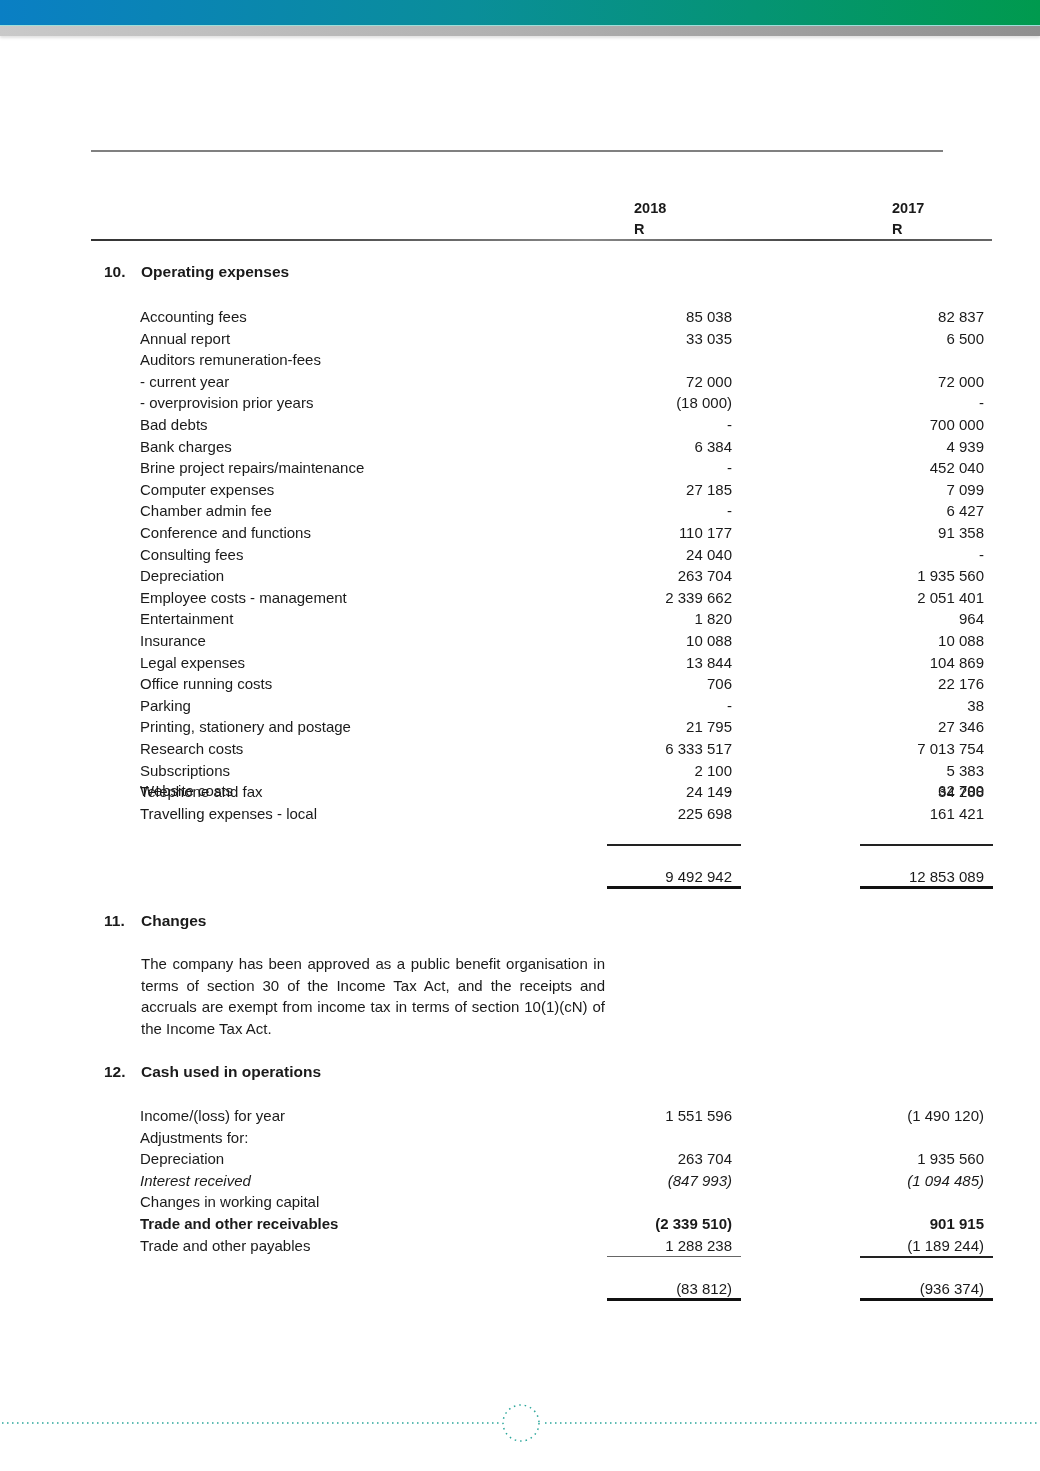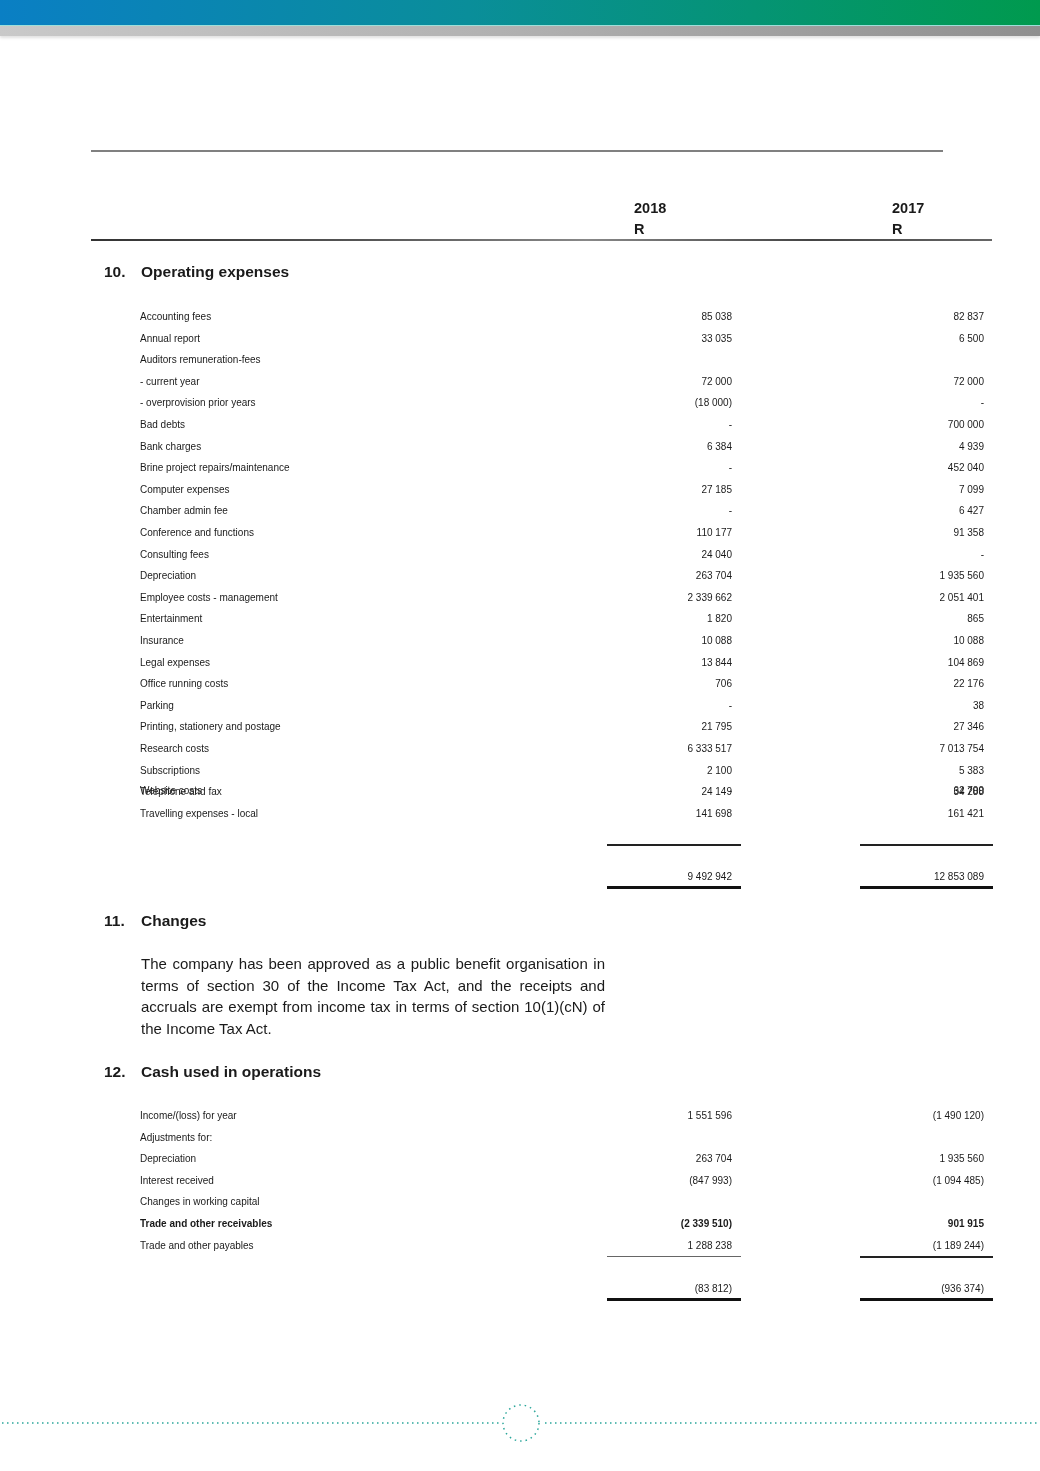--- a/index.html
+++ b/index.html
@@ -31,21 +31,21 @@
     position: absolute; left: 91px; top: 239px; width: 901px; height: 2px;
     background: linear-gradient(90deg, #333 0%, #555 30%, #888 55%, #444 80%, #666 100%);
   }
   .section-title {
     position: absolute; left: 104px; font-weight: bold; font-size: 15.5px;
     white-space: nowrap;
   }
   .section-title .num { display: inline-block; width: 37px; }
   .row {
     position: absolute; left: 140px; width: 852px; height: 21.6px;
-    font-size: 10px; line-height: 21.6px; white-space: nowrap;
+    font-size: 15px; line-height: 21.6px; white-space: nowrap;
   }
   .row .label { position: absolute; left: 0; }
   .row .label.bold { font-weight: normal; }
   .row .v2018 { position: absolute; right: 260px; text-align: center; }
   .row .v2017 { position: absolute; right: 8px; text-align: left; }
   .rule {
     position: absolute; height: 2px; background: #222;
   }
   .rule.thick { height: 3px; background: #111; }
   .rule.c2018 { left: 607px; width: 134px; }
@@ -147,21 +147,21 @@
       <span class="v2017">1 935 560</span>
     </div>
     <div class="row" style="top: 586.8px;">
       <span class="label">Employee costs - management</span>
       <span class="v2018">2 339 662</span>
       <span class="v2017">2 051 401</span>
     </div>
     <div class="row" style="top: 608.4px;">
       <span class="label">Entertainment</span>
       <span class="v2018">1 820</span>
-      <span class="v2017">865</span>
+      <span class="v2017">964</span>
     </div>
     <div class="row" style="top: 630px;">
       <span class="label">Insurance</span>
       <span class="v2018">10 088</span>
       <span class="v2017">10 088</span>
     </div>
     <div class="row" style="top: 651.6px;">
       <span class="label">Legal expenses</span>
       <span class="v2018">13 844</span>
       <span class="v2017">104 869</span>
@@ -191,21 +191,21 @@
       <span class="v2018">2 100</span>
       <span class="v2017">5 383</span>
     </div>
     <div class="row" style="top: 781.2px;">
       <span class="label">Telephone and fax</span>
       <span class="v2018">24 149</span>
       <span class="v2017">34 288</span>
     </div>
     <div class="row" style="top: 802.8px;">
       <span class="label">Travelling expenses - local</span>
-      <span class="v2018">141 698</span>
+      <span class="v2018">225 698</span>
       <span class="v2017">161 421</span>
     </div>
     <div class="row" style="top: 780px;">
       <span class="label">Website costs</span>
       <span class="v2018">-</span>
       <span class="v2017">62 700</span>
     </div>
   </div>
 
 <div class="rule c2018" style="top:844px;"></div>
@@ -234,21 +234,21 @@
     <div class="row" style="top: 1126.6px;">
       <span class="label bold">Adjustments for:</span>
       <span class="v2018"></span>
       <span class="v2017"></span>
     </div>
     <div class="row" style="top: 1148.2px;">
       <span class="label">Depreciation</span>
       <span class="v2018">263 704</span>
       <span class="v2017">1 935 560</span>
     </div>
-    <div class="row" style="top: 1169.8px;">
+    <div class="row" style="top: 1169.8px; font-style: italic;">
       <span class="label">Interest received</span>
       <span class="v2018">(847 993)</span>
       <span class="v2017">(1 094 485)</span>
     </div>
     <div class="row" style="top: 1191.4px;">
       <span class="label bold">Changes in working capital</span>
       <span class="v2018"></span>
       <span class="v2017"></span>
     </div>
     <div class="row" style="top: 1213px; font-weight: bold;">

